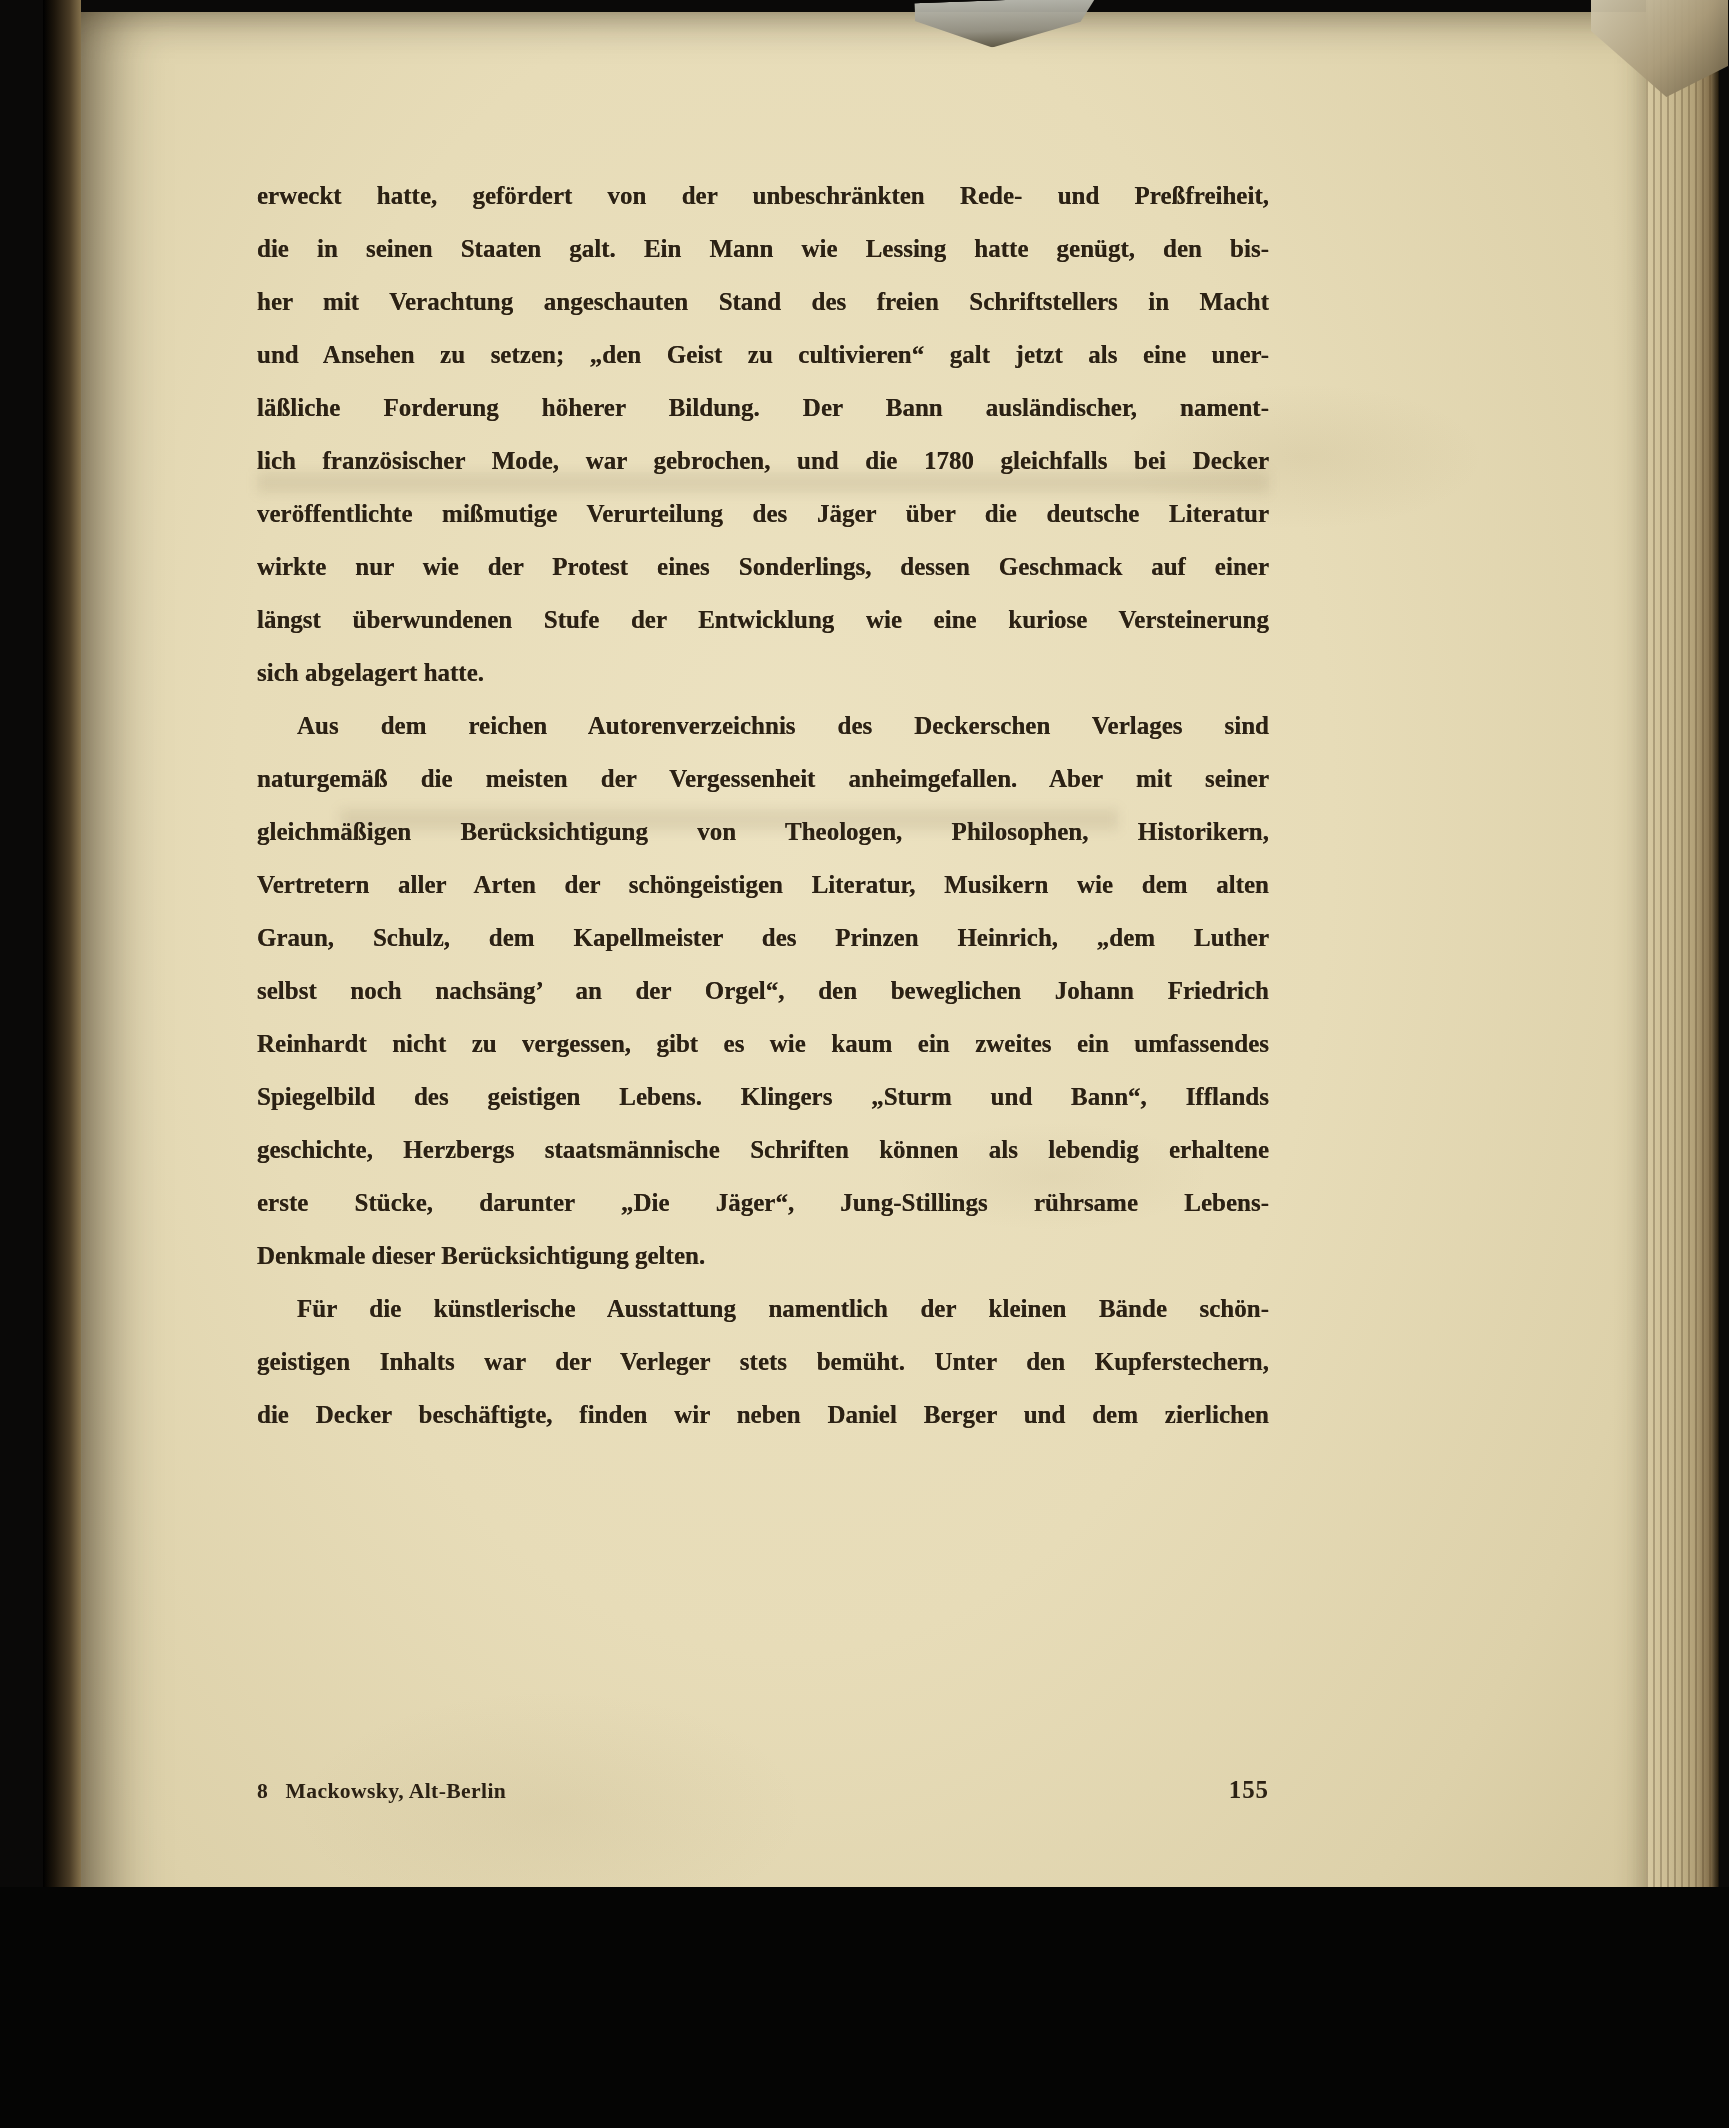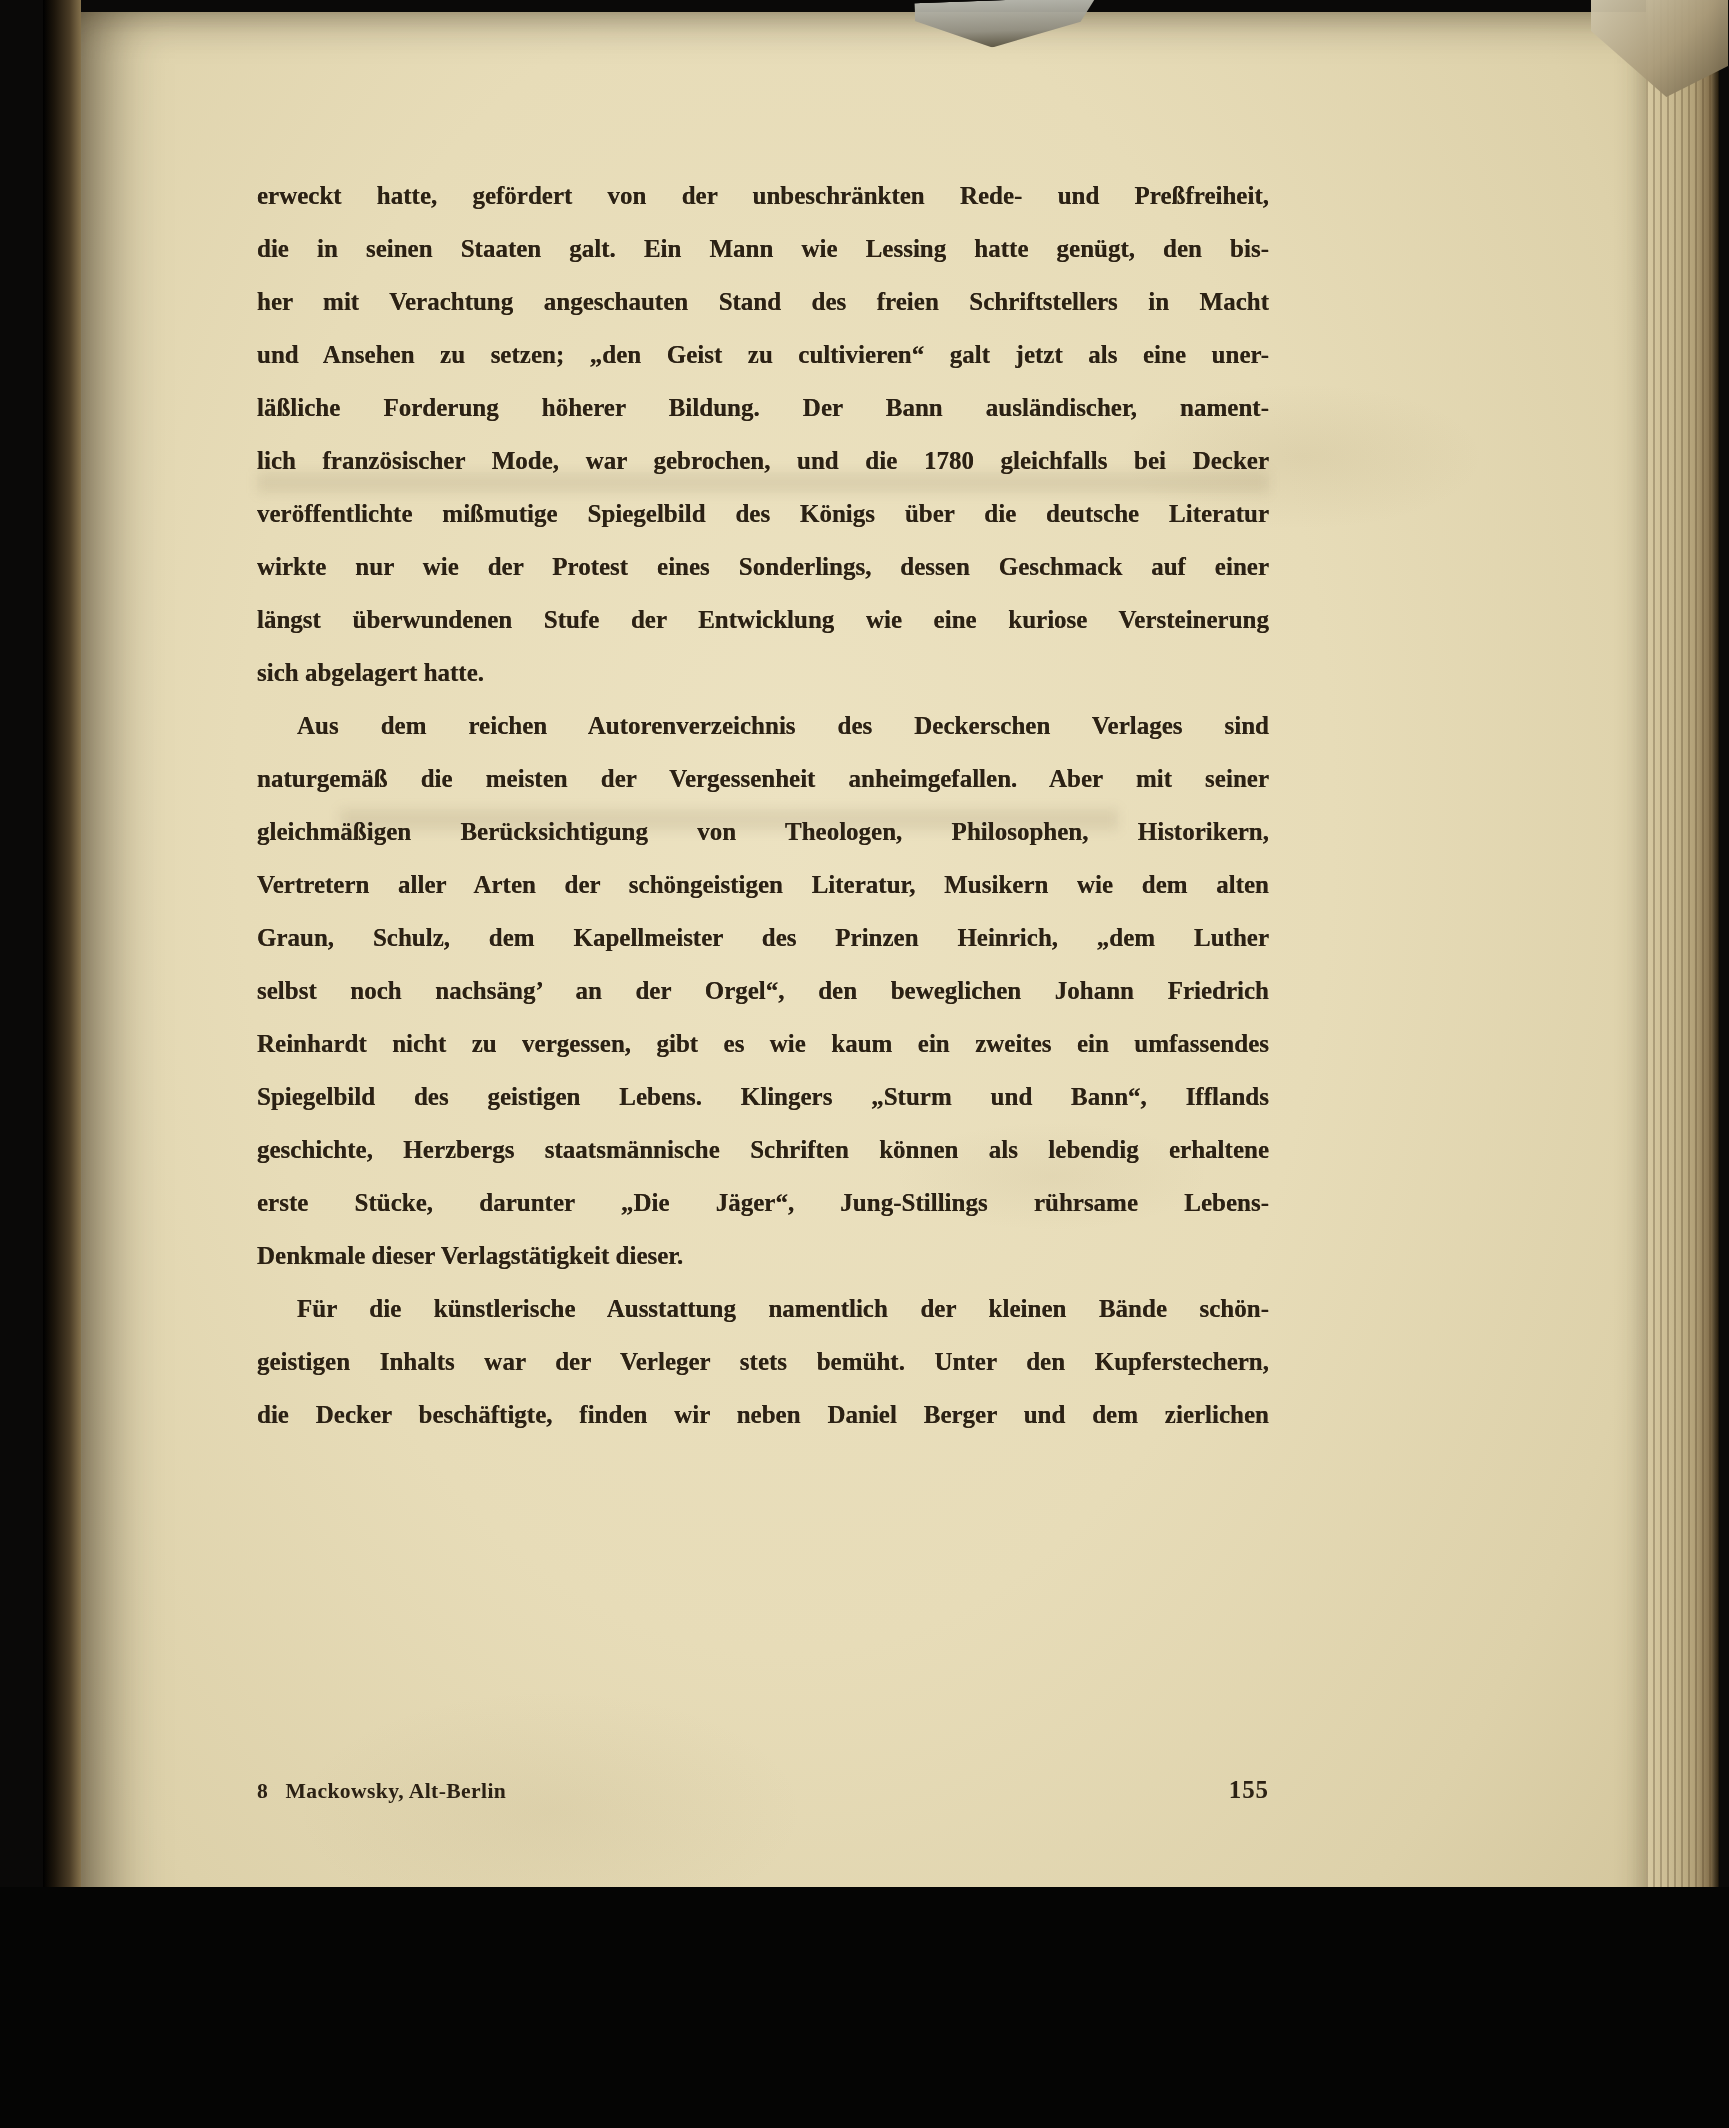--- a/index.html
+++ b/index.html
@@ -131,38 +131,38 @@
 
     <div class="text-block">
 
       <div class="para">
         <div class="line jl">erweckt hatte, gefördert von der unbeschränkten Rede- und Preßfreiheit,</div>
         <div class="line jl">die in seinen Staaten galt. Ein Mann wie Lessing hatte genügt, den bis-</div>
         <div class="line jl">her mit Verachtung angeschauten Stand des freien Schriftstellers in Macht</div>
         <div class="line jl">und Ansehen zu setzen; „den Geist zu cultivieren“ galt jetzt als eine uner-</div>
         <div class="line jl">läßliche Forderung höherer Bildung. Der Bann ausländischer, nament-</div>
         <div class="line jl">lich französischer Mode, war gebrochen, und die 1780 gleichfalls bei Decker</div>
-        <div class="line jl">veröffentlichte mißmutige Spiegelbild des Königs über die deutsche Literatur</div>
+        <div class="line jl">veröffentlichte mißmutige Verurteilung des Jäger über die deutsche Literatur</div>
         <div class="line jl">wirkte nur wie der Protest eines Sonderlings, dessen Geschmack auf einer</div>
         <div class="line jl">längst überwundenen Stufe der Entwicklung wie eine kuriose Versteinerung</div>
         <div class="line pl">sich abgelagert hatte.</div>
       </div>
 
       <div class="para">
         <div class="line jl in">Aus dem reichen Autorenverzeichnis des Deckerschen Verlages sind</div>
         <div class="line jl">naturgemäß die meisten der Vergessenheit anheimgefallen. Aber mit seiner</div>
         <div class="line jl">gleichmäßigen Berücksichtigung von Theologen, Philosophen, Historikern,</div>
         <div class="line jl">Vertretern aller Arten der schöngeistigen Literatur, Musikern wie dem alten</div>
         <div class="line jl">Graun, Schulz, dem Kapellmeister des Prinzen Heinrich, „dem Luther</div>
         <div class="line jl">selbst noch nachsäng’ an der Orgel“, den beweglichen Johann Friedrich</div>
         <div class="line jl">Reinhardt nicht zu vergessen, gibt es wie kaum ein zweites ein umfassendes</div>
         <div class="line jl">Spiegelbild des geistigen Lebens. Klingers „Sturm und Bann“, Ifflands</div>
         <div class="line jl">geschichte, Herzbergs staatsmännische Schriften können als lebendig erhaltene</div>
         <div class="line jl">erste Stücke, darunter „Die Jäger“, Jung-Stillings rührsame Lebens-</div>
-        <div class="line pl">Denkmale dieser Verlagstätigkeit dieser.</div>
+        <div class="line pl">Denkmale dieser Berücksichtigung gelten.</div>
       </div>
 
       <div class="para">
         <div class="line jl in">Für die künstlerische Ausstattung namentlich der kleinen Bände schön-</div>
         <div class="line jl">geistigen Inhalts war der Verleger stets bemüht. Unter den Kupferstechern,</div>
         <div class="line jl">die Decker beschäftigte, finden wir neben Daniel Berger und dem zierlichen</div>
 
       </div>
 
     </div>

